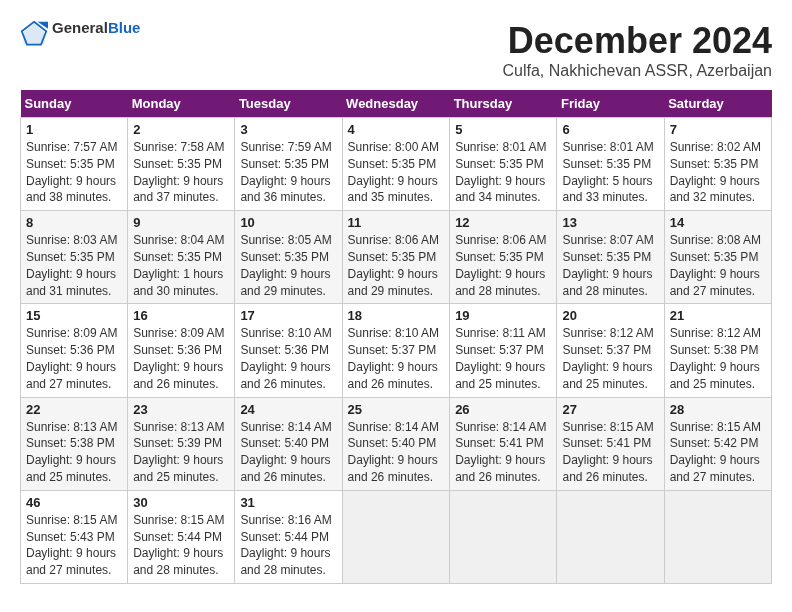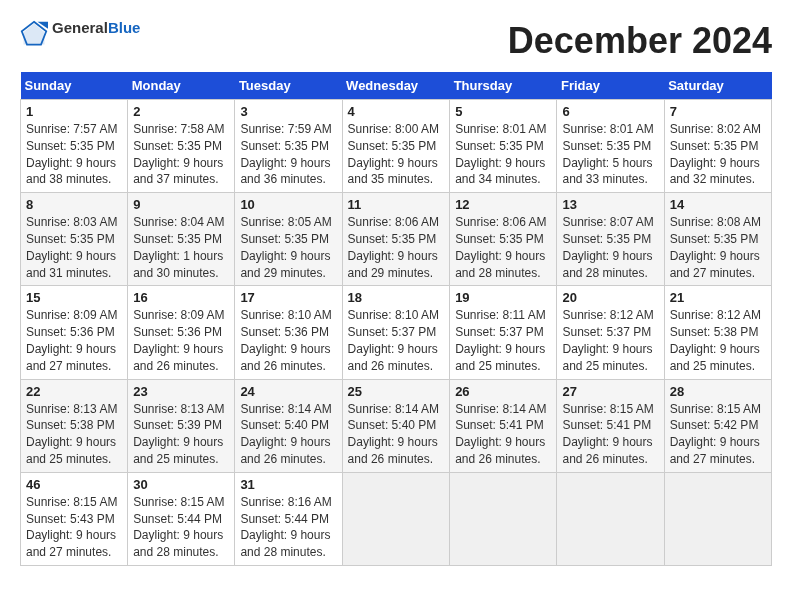--- a/index.html
+++ b/index.html
@@ -36,21 +36,21 @@
     .location {
       font-size: 16px;
       color: #444;
     }
     .calendar-table {
       width: 100%;
       border-collapse: collapse;
       font-size: 11px;
     }
     .calendar-table th {
-      background-color: #1d4ed8;
+      background-color: #701a75;
       color: #fff;
       padding: 6px 4px;
       text-align: left;
       font-size: 13px;
       font-weight: bold;
     }
     .calendar-table td {
       border: 1px solid #ccc;
       vertical-align: top;
       padding: 4px 5px;
@@ -89,20 +89,21 @@
       <polygon points="20,2 32,10 32,2" fill="#1565c0"></polygon>
     </svg>
     <div>
       <div style="font-size:15px;font-weight:bold;color:#333;line-height:1.1;">
         <span>General</span><span style="color:#1565c0;">Blue</span>
       </div>
     </div>
   </div>
   <div class="title-block">
     <div class="month-year">December 2024</div>
+    <div class="location">Culfa, Nakhichevan ASSR, Azerbaijan</div>
   </div>
 </div>
 
 <table class="calendar-table">
   <thead>
     <tr>
     <th>Sunday</th>
         <th>Monday</th>
         <th>Tuesday</th>
         <th>Wednesday</th>

